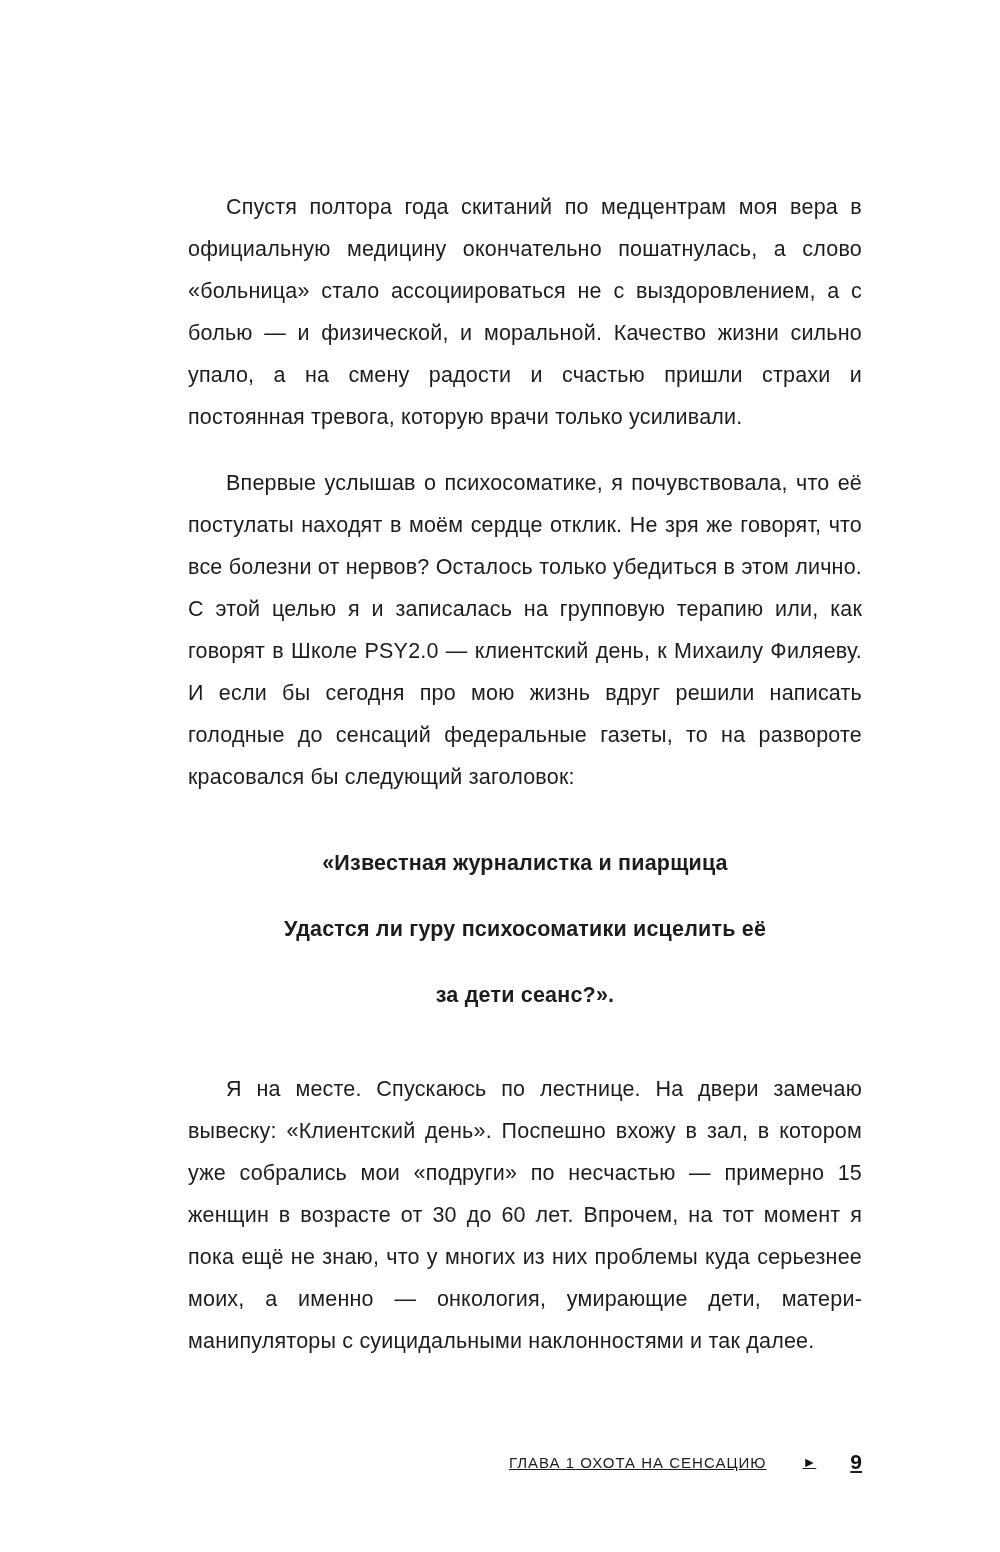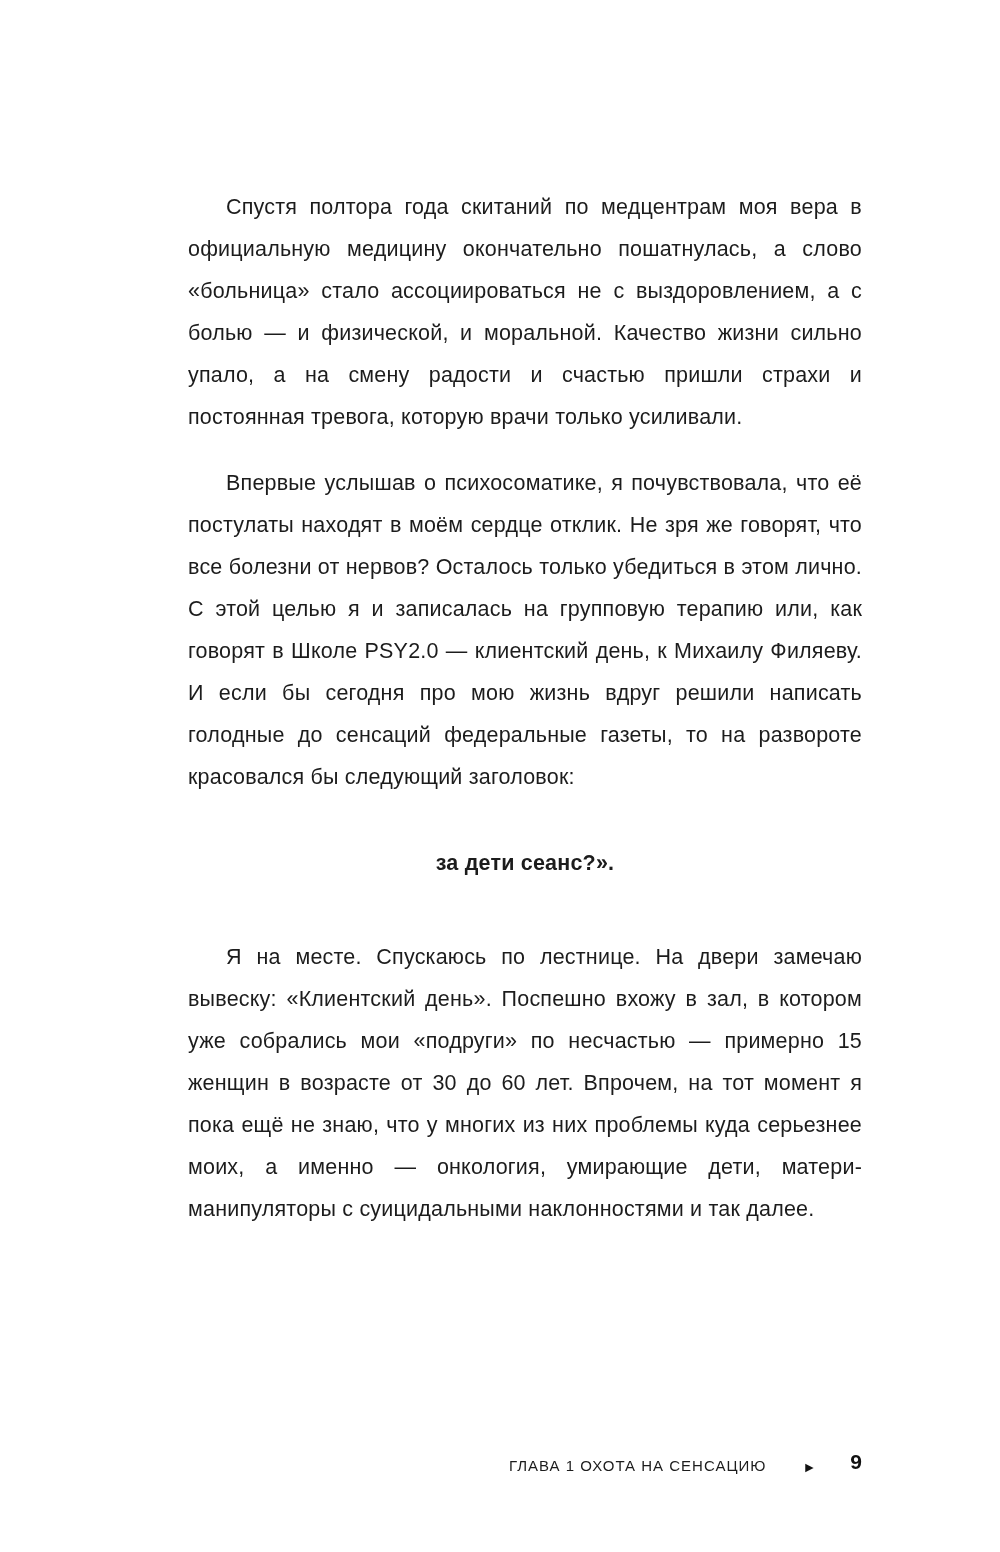--- a/index.html
+++ b/index.html
@@ -47,21 +47,22 @@
     line-height: 42px;
   }
 
   .footer {
     position: absolute;
     left: 140px;
     top: 1402px;
     width: 722px;
     display: flex;
     justify-content: flex-end;
-    align-items: flex-end;
+    align-items: center;
+    text-decoration: underline;
   }
 
   .footer .chapter {
     font-size: 15px;
     letter-spacing: 1px;
     color: #1c1c1c;
     text-transform: uppercase;
   }
 
   .footer .marker {
@@ -82,20 +83,22 @@
 
 <div class="page">
 
   <main class="text-block">
 
     <p class="para">Спустя полтора года скитаний по медцентрам моя вера в официальную медицину окончательно пошатнулась, а слово «больница» стало ассоциироваться не с выздоровлением, а с болью — и физической, и моральной. Качество жизни сильно упало, а на смену радости и счастью пришли страхи и постоянная тревога, которую врачи только усиливали.</p>
 
     <p class="para">Впервые услышав о психосоматике, я почувствовала, что её постулаты находят в моём сердце отклик. Не зря же говорят, что все болезни от нервов? Осталось только убедиться в этом лично. С этой целью я и записалась на групповую терапию или, как говорят в Школе PSY2.0 — клиентский день, к Михаилу Филяеву. И если бы сегодня про мою жизнь вдруг решили написать голодные до сенсаций федеральные газеты, то на развороте красовался бы следующий заголовок:</p>
 
     <div class="headline">
+      <div class="headline-line">«Известная журналистка и пиарщица</div>
+      <div class="headline-line">Удастся ли гуру психосоматики исцелить её</div>
       <div class="headline-line">за дети сеанс?».</div>
     </div>
 
     <p class="para">Я на месте. Спускаюсь по лестнице. На двери замечаю вывеску: «Клиентский день». Поспешно вхожу в зал, в котором уже собрались мои «подруги» по несчастью — примерно 15 женщин в возрасте от 30 до 60 лет. Впрочем, на тот момент я пока ещё не знаю, что у многих из них проблемы куда серьезнее моих, а именно — онкология, умирающие дети, матери-манипуляторы с суицидальными наклонностями и так далее.</p>
 
   </main>
 
   <footer class="footer">
     <span class="chapter">ГЛАВА 1 ОХОТА НА СЕНСАЦИЮ</span>
     <span class="marker">►</span>

